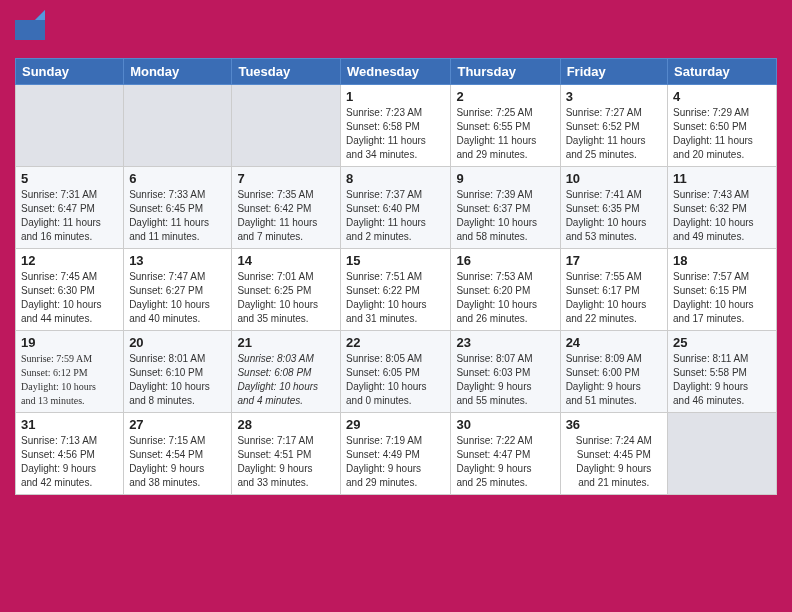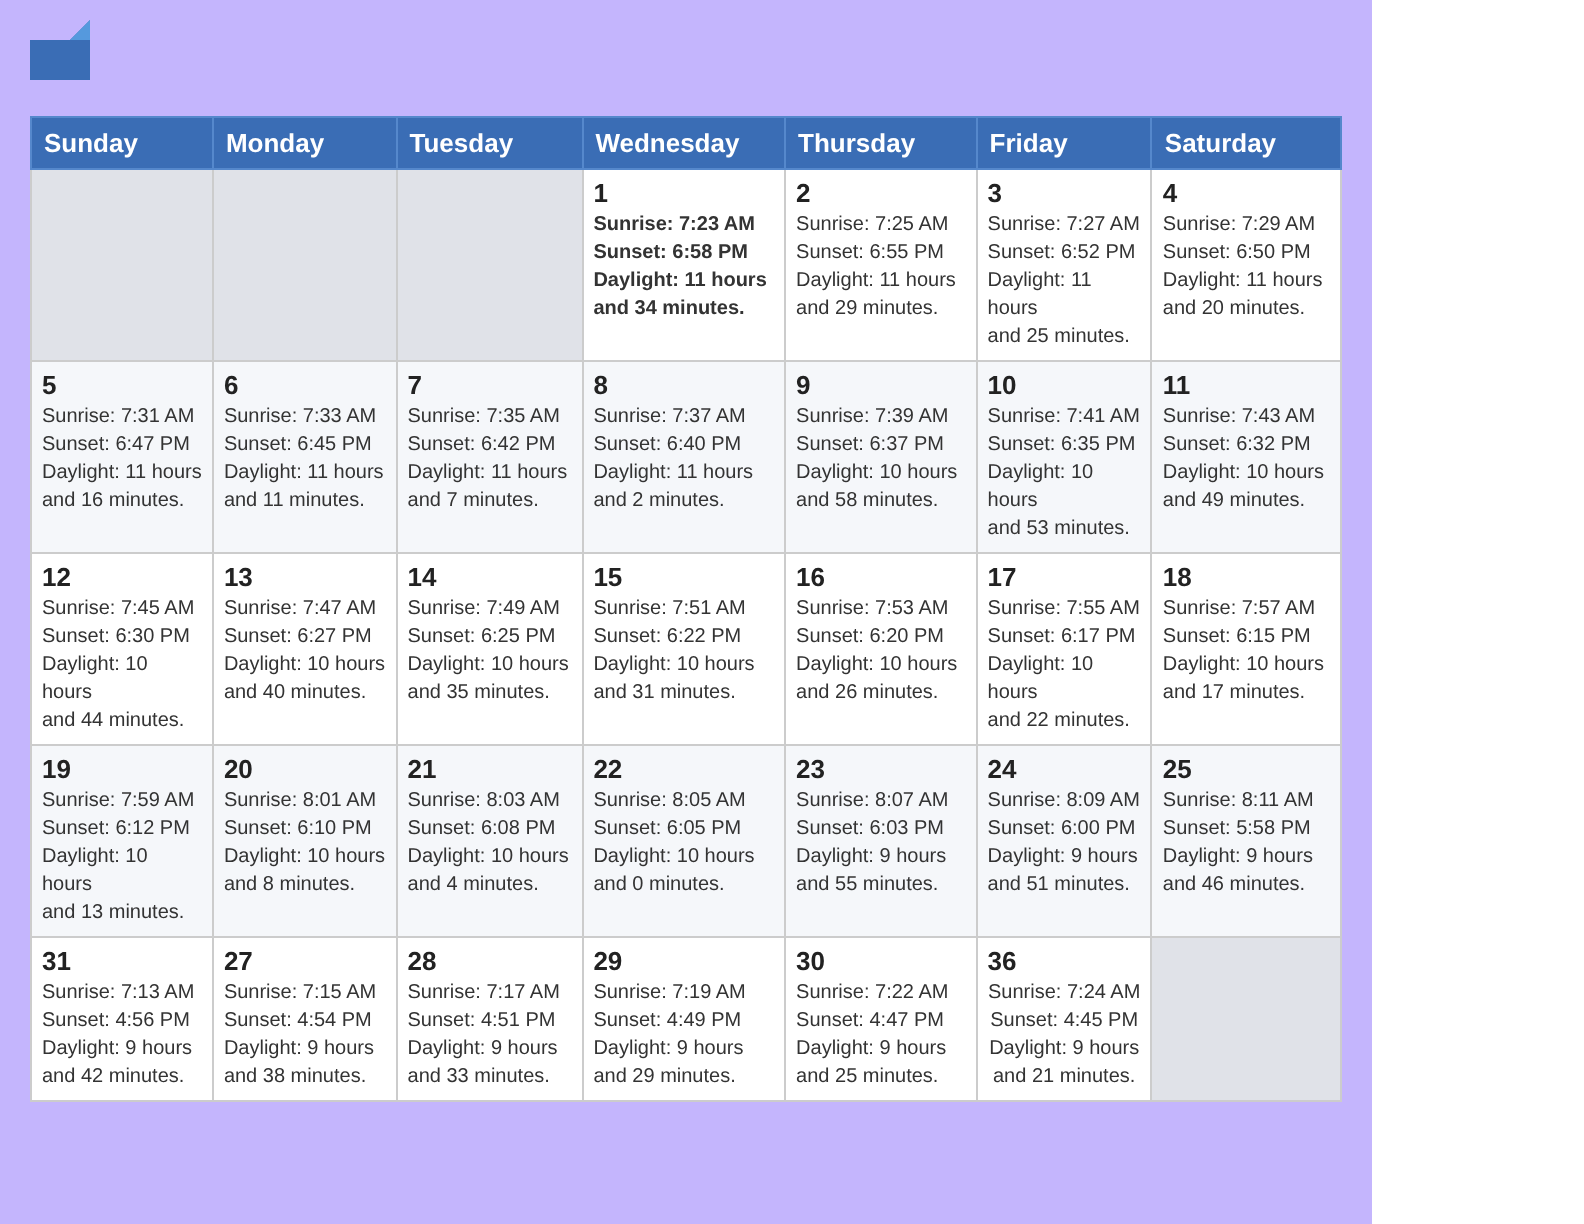--- a/index.html
+++ b/index.html
@@ -4,23 +4,23 @@
   <style>
     * { box-sizing: border-box; margin: 0; padding: 0; }
     body {
       font-family: Arial, sans-serif;
       background: #fff;
       width: 792px;
       min-height: 612px;
       overflow: hidden;
     }
     .page {
-      width: 686px;
+      width: 792px;
       min-height: 612px;
-      background: #c4b5fd;
+      background: #be185d;
       padding: 10px 15px;
     }
     .header {
       display: flex;
       justify-content: space-between;
       align-items: flex-start;
       margin-bottom: 8px;
     }
     .logo {
       display: flex;
@@ -134,21 +134,21 @@
           <th>Saturday</th>
         </tr>
     </thead>
     <tbody id="calendar-body">
     <tr class="row-odd">
           <td class="empty-cell"></td>
           <td class="empty-cell"></td>
           <td class="empty-cell"></td>
           <td>
             <span class="day-num">1</span>
-            <div class="day-detail" style="white-space: pre-line; font-weight: bold;">Sunrise: 7:23 AM
+            <div class="day-detail" style="white-space: pre-line;">Sunrise: 7:23 AM
 Sunset: 6:58 PM
 Daylight: 11 hours
 and 34 minutes.</div>
           </td>
           <td>
             <span class="day-num">2</span>
             <div class="day-detail" style="white-space: pre-line;">Sunrise: 7:25 AM
 Sunset: 6:55 PM
 Daylight: 11 hours
 and 29 minutes.</div>
@@ -229,21 +229,21 @@
           </td>
           <td>
             <span class="day-num">13</span>
             <div class="day-detail" style="white-space: pre-line;">Sunrise: 7:47 AM
 Sunset: 6:27 PM
 Daylight: 10 hours
 and 40 minutes.</div>
           </td>
           <td>
             <span class="day-num">14</span>
-            <div class="day-detail" style="white-space: pre-line;">Sunrise: 7:49 AM
+            <div class="day-detail" style="white-space: pre-line;">Sunrise: 7:01 AM
 Sunset: 6:25 PM
 Daylight: 10 hours
 and 35 minutes.</div>
           </td>
           <td>
             <span class="day-num">15</span>
             <div class="day-detail" style="white-space: pre-line;">Sunrise: 7:51 AM
 Sunset: 6:22 PM
 Daylight: 10 hours
 and 31 minutes.</div>
@@ -266,35 +266,35 @@
             <span class="day-num">18</span>
             <div class="day-detail" style="white-space: pre-line;">Sunrise: 7:57 AM
 Sunset: 6:15 PM
 Daylight: 10 hours
 and 17 minutes.</div>
           </td>
         </tr>
         <tr class="row-even">
           <td>
             <span class="day-num">19</span>
-            <div class="day-detail" style="white-space: pre-line;">Sunrise: 7:59 AM
+            <div class="day-detail" style="white-space: pre-line; font-family: Liberation Serif, serif;">Sunrise: 7:59 AM
 Sunset: 6:12 PM
 Daylight: 10 hours
 and 13 minutes.</div>
           </td>
           <td>
             <span class="day-num">20</span>
             <div class="day-detail" style="white-space: pre-line;">Sunrise: 8:01 AM
 Sunset: 6:10 PM
 Daylight: 10 hours
 and 8 minutes.</div>
           </td>
           <td>
             <span class="day-num">21</span>
-            <div class="day-detail" style="white-space: pre-line;">Sunrise: 8:03 AM
+            <div class="day-detail" style="white-space: pre-line; font-style: italic;">Sunrise: 8:03 AM
 Sunset: 6:08 PM
 Daylight: 10 hours
 and 4 minutes.</div>
           </td>
           <td>
             <span class="day-num">22</span>
             <div class="day-detail" style="white-space: pre-line;">Sunrise: 8:05 AM
 Sunset: 6:05 PM
 Daylight: 10 hours
 and 0 minutes.</div>

